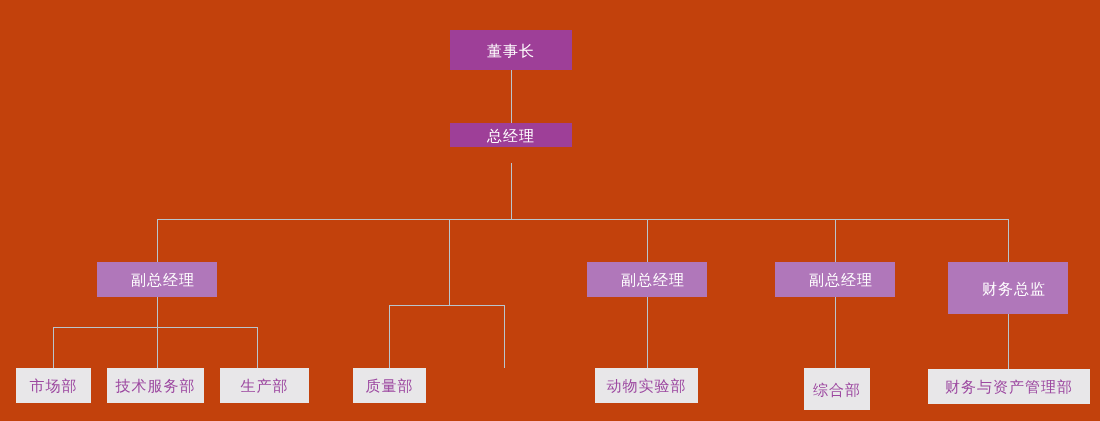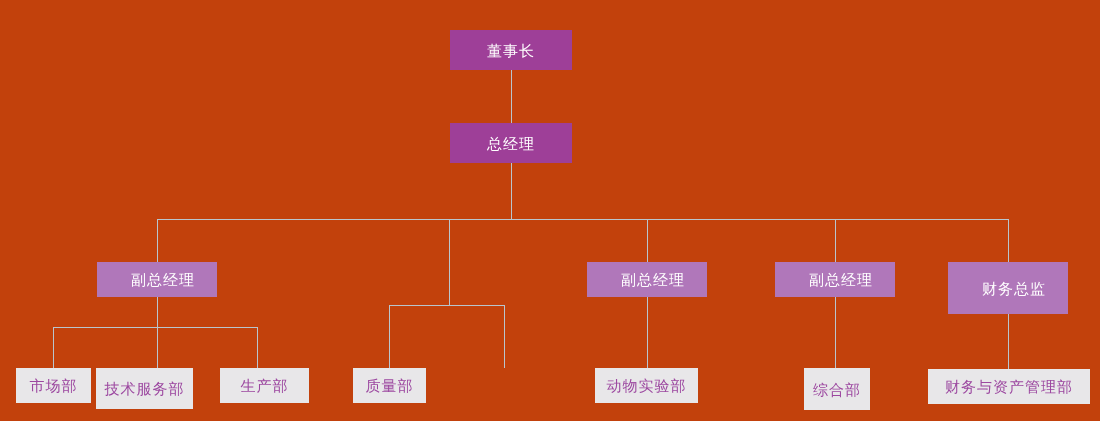--- a/index.html
+++ b/index.html
@@ -47,28 +47,28 @@
   <div class="line h" style="left:389px;top:305px;width:115px"></div>
   <div class="line v" style="left:389px;top:305px;height:63px"></div>
   <div class="line v" style="left:504px;top:305px;height:63px"></div>
 
   <div class="line v" style="left:647px;top:297px;height:71px"></div>
   <div class="line v" style="left:835px;top:297px;height:71px"></div>
   <div class="line v" style="left:1008px;top:298px;height:71px"></div>
 
   <div class="node tier-dark" style="left:450px;top:30px;width:122px;height:40px">董事长</div>
 
-  <div class="node tier-dark" style="left:450px;top:123px;width:122px;height:40px">总经理</div>
+  <div class="node tier-dark" style="left:450px;top:123px;width:122px;height:24px">总经理</div>
 
   <div class="node tier-light" style="left:97px;top:262px;width:120px;height:35px">副总经理</div>
   <div class="node tier-light" style="left:587px;top:262px;width:120px;height:35px">副总经理</div>
   <div class="node tier-light" style="left:775px;top:262px;width:120px;height:35px">副总经理</div>
   <div class="node tier-light" style="left:948px;top:262px;width:120px;height:52px">财务总监</div>
 
   <div class="node tier-gray" style="left:16px;top:368px;width:75px;height:35px">市场部</div>
-  <div class="node tier-gray" style="left:96px;top:368px;width:97px;height:41px">技术服务部</div>
+  <div class="node tier-gray" style="left:107px;top:368px;width:97px;height:35px">技术服务部</div>
   <div class="node tier-gray" style="left:220px;top:368px;width:89px;height:35px">生产部</div>
   <div class="node tier-gray" style="left:353px;top:368px;width:73px;height:35px">质量部</div>
   <div class="node tier-gray" style="left:595px;top:368px;width:103px;height:35px">动物实验部</div>
   <div class="node tier-gray" style="left:804px;top:368px;width:66px;height:42px">综合部</div>
   <div class="node tier-gray" style="left:928px;top:369px;width:162px;height:35px">财务与资产管理部</div>
 
 </div>
 
 </body></html>

